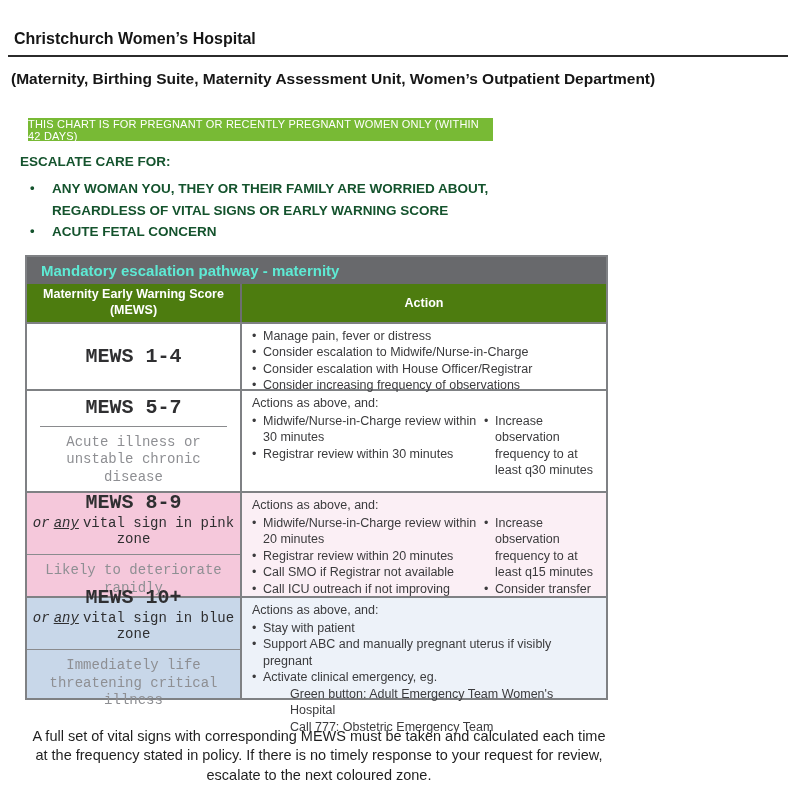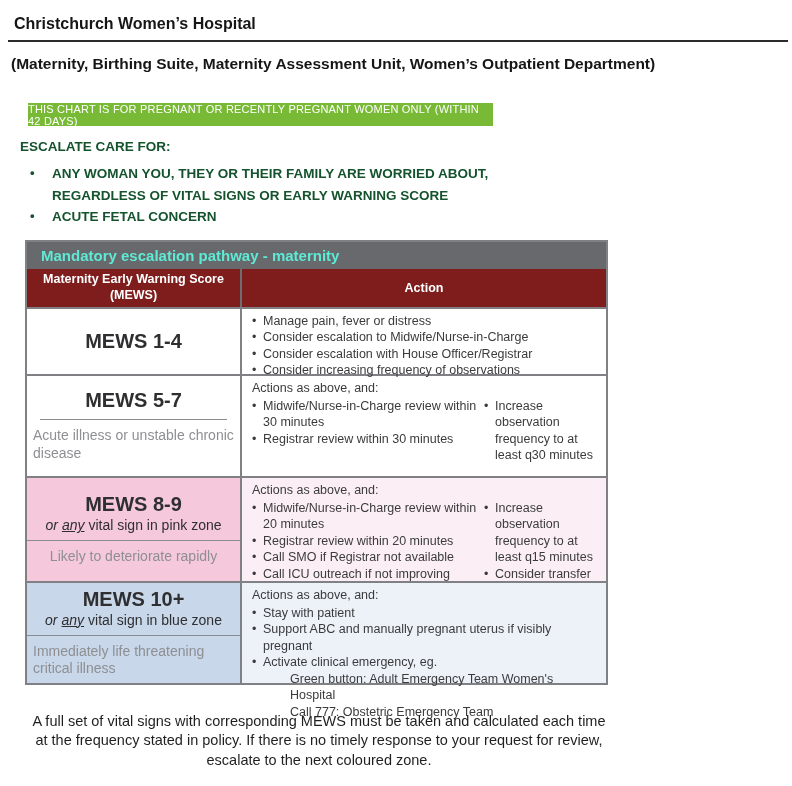--- a/index.html
+++ b/index.html
@@ -7,21 +7,21 @@
   .page {
     position: relative;
     width: 792px;
     height: 786px;
     background: #ffffff;
     font-family: "Liberation Sans", sans-serif;
     color: #2b2b2b;
     overflow: hidden;
   }
   .doc-title {
-    margin: 15px 14px 0 14px;
+    margin: 30px 14px 0 14px;
     font-size: 16px;
     font-weight: bold;
     color: #161616;
   }
   .title-rule {
     margin: 7px 4px 0 8px;
     border: none;
     border-top: 2px solid #2b2b2b;
   }
   .doc-subtitle {
@@ -103,20 +103,22 @@
   }
   .trow { display: flex; border-top: 2px solid #7f8184; background: #ffffff; }
   .score-cell {
     width: 215px;
     flex: 0 0 215px;
     border-right: 2px solid #7f8184;
     display: flex;
     flex-direction: column;
     align-items: center;
     justify-content: center;
+    text-align: center;
+    font-family: Liberation Mono, monospace;
   }
   .score-name {
     font-size: 20px;
     font-weight: bold;
     color: #2f2f31;
     line-height: 1.15;
   }
   .qualifier { font-size: 14px; color: #2f2f31; margin-top: 1px; }
   .qualifier .q-or { font-style: italic; }
   .qualifier .q-any { font-style: italic; text-decoration: underline; margin-left: 4px; }
@@ -179,21 +181,21 @@
           <span class="marker">•</span>
           <span>ACUTE FETAL CONCERN</span>
         </div>
       </div>
   </div>
 
   <div class="mews-table">
 
     <div class="table-title" style="background-color: rgb(104, 105, 108);">Mandatory escalation pathway - maternity</div>
 
-    <div class="table-header" style="background-color: #7f1d1d;">
+    <div class="table-header" style="background-color: #4d7c0f;">
       <div class="th-score">
         <span>Maternity Early Warning Score</span>
         <span>(MEWS)</span>
       </div>
       <div class="th-action">Action</div>
     </div>
 
     <div class="trow" style="height:67px;">
       <div class="score-cell">
         <div class="score-name">MEWS 1-4</div>

